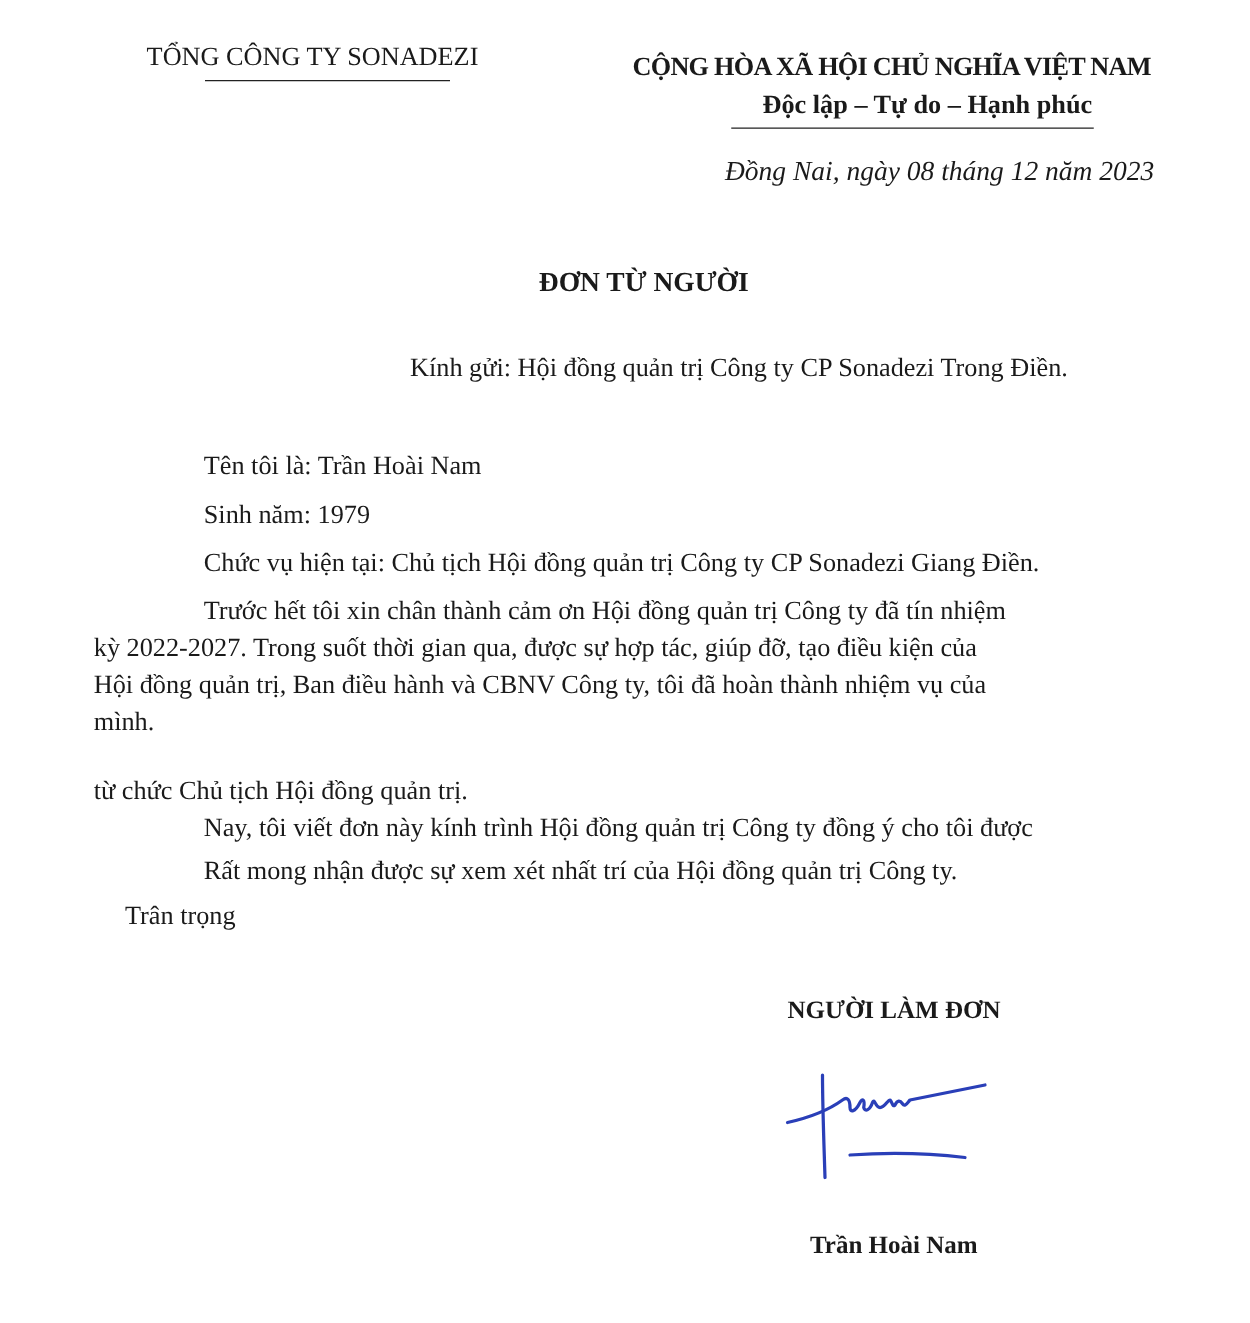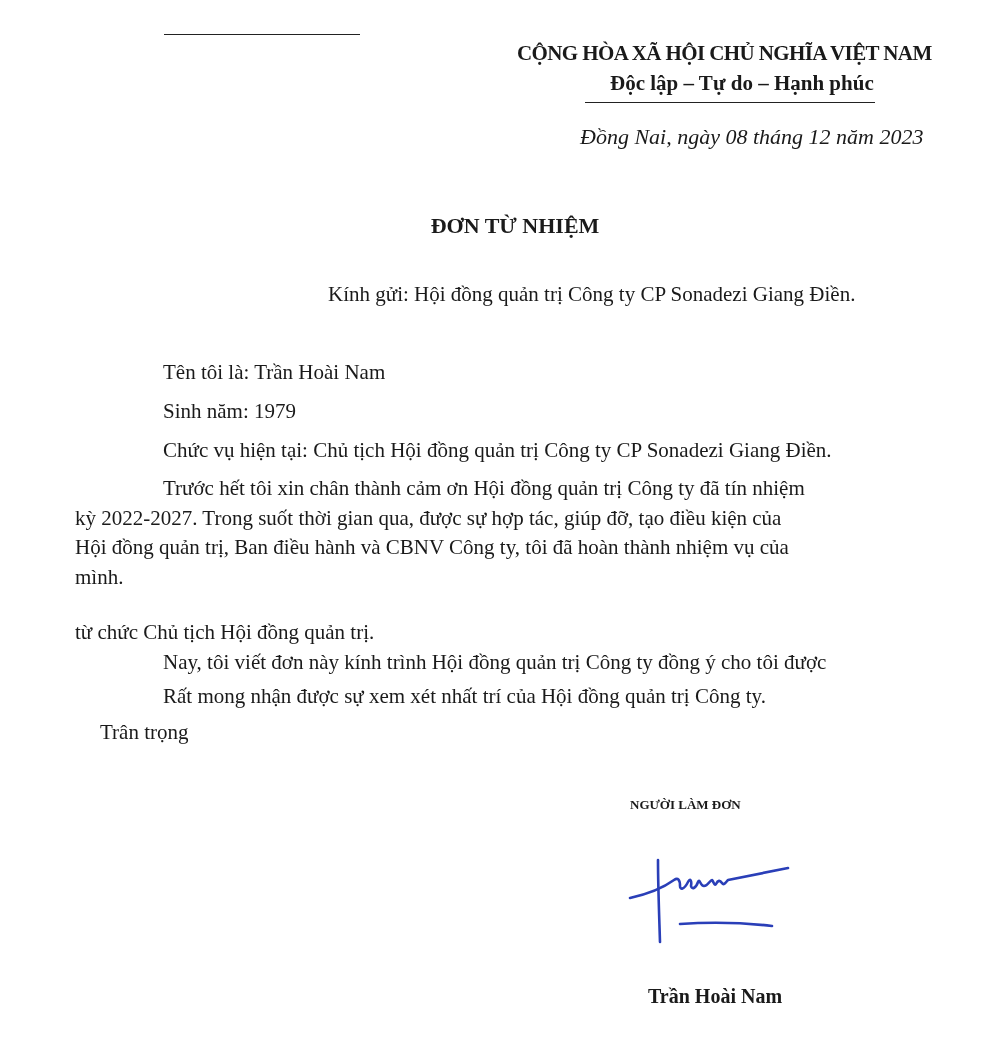--- a/index.html
+++ b/index.html
@@ -6,53 +6,54 @@
   body {
     width: 1000px; height: 1058px; background: #ffffff; position: relative; overflow: hidden;
     font-family: "Liberation Serif", "DejaVu Serif", serif; color: #1a1a1a;
   }
   .abs { position: absolute; white-space: nowrap; }
   .hdr-left { left: 0; width: 500px; top: 30px; text-align: center; }
   .hdr-left .l1 { font-size: 21px; line-height: 30px; }
   .hdr-left .l2 { font-size: 21px; line-height: 30px; font-weight: bold; }
   .hdr-left .rule { width: 196px; height: 1px; background: #222; margin: 4px auto 0 auto; position: relative; left: 12px; }
   .hdr-right { left: 500px; width: 500px; top: 38px; }
-  .hdr-right .r1 { font-size: 21px; line-height: 30px; font-weight: bold; margin-left: 17px; letter-spacing: -0.6px; }
+  .hdr-right .r1 { font-size: 21px; line-height: 30px; font-weight: bold; margin-left: 6px; letter-spacing: -0.6px; }
   .hdr-right .r2 { font-size: 21px; line-height: 30px; font-weight: bold; margin-left: 110px; }
   .hdr-right .rule { width: 290px; height: 1px; background: #222; margin: 4px 0 0 85px; }
   .date { left: 580px; top: 124px; font-size: 22px; font-style: italic; }
   .title { left: 0; width: 1000px; top: 213px; text-align: center; font-size: 22px; font-weight: bold; padding-left: 30px; box-sizing: border-box; }
   .recipient { left: 328px; top: 282px; font-size: 21px; }
   .body-line { left: 163px; font-size: 21px; }
   .para { left: 75px; width: 880px; font-size: 21px; line-height: 29.5px; white-space: normal; text-align: justify; }
   .para .ln { display: block; white-space: nowrap; }
   .para .ln.ind { padding-left: 88px; }
   .closing { left: 100px; top: 720px; font-size: 21px; }
-  .signer-title { left: 630px; top: 797px; font-size: 13px; font-weight: bold; }
+  .signer-title { left: 630px; top: 797px; font-size: 20px; font-weight: bold; }
   .signature { left: 628px; top: 850px; width: 180px; height: 100px; }
   .signer-name { left: 648px; top: 985px; font-size: 20px; font-weight: bold; }
 </style>
 </head>
 <body>
 
 <div class="abs hdr-left">
+  <div class="l1">TỔNG CÔNG TY SONADEZI</div>
   <div class="rule"></div>
 </div>
 
 <div class="abs hdr-right">
   <div class="r1">CỘNG HÒA XÃ HỘI CHỦ NGHĨA VIỆT NAM</div>
   <div class="r2">Độc lập – Tự do – Hạnh phúc</div>
   <div class="rule"></div>
 </div>
 
 <div class="abs date">Đồng Nai, ngày 08 tháng 12 năm 2023</div>
 
-<div class="abs title">ĐƠN TỪ NHIỆM</div>
+<div class="abs title">ĐƠN TỪ NGƯỜI</div>
 
-<div class="abs recipient">Kính gửi: Hội đồng quản trị Công ty CP Sonadezi Giang Điền.</div>
+<div class="abs recipient">Kính gửi: Hội đồng quản trị Công ty CP Sonadezi Trong Điền.</div>
 
 <div class="abs body-line" style="top:360px">Tên tôi là: Trần Hoài Nam</div>
 <div class="abs body-line" style="top:399px">Sinh năm: 1979</div>
 <div class="abs body-line" style="top:438px">Chức vụ hiện tại: Chủ tịch Hội đồng quản trị Công ty CP Sonadezi Giang Điền.</div>
 
 <div class="abs para" style="top:474px">
   <span class="ln ind">Trước hết tôi xin chân thành cảm ơn Hội đồng quản trị Công ty đã tín nhiệm</span>
   <span class="ln">kỳ 2022-2027. Trong suốt thời gian qua, được sự hợp tác, giúp đỡ, tạo điều kiện của</span>
   <span class="ln">Hội đồng quản trị, Ban điều hành và CBNV Công ty, tôi đã hoàn thành nhiệm vụ của</span>
   <span class="ln">mình.</span>

